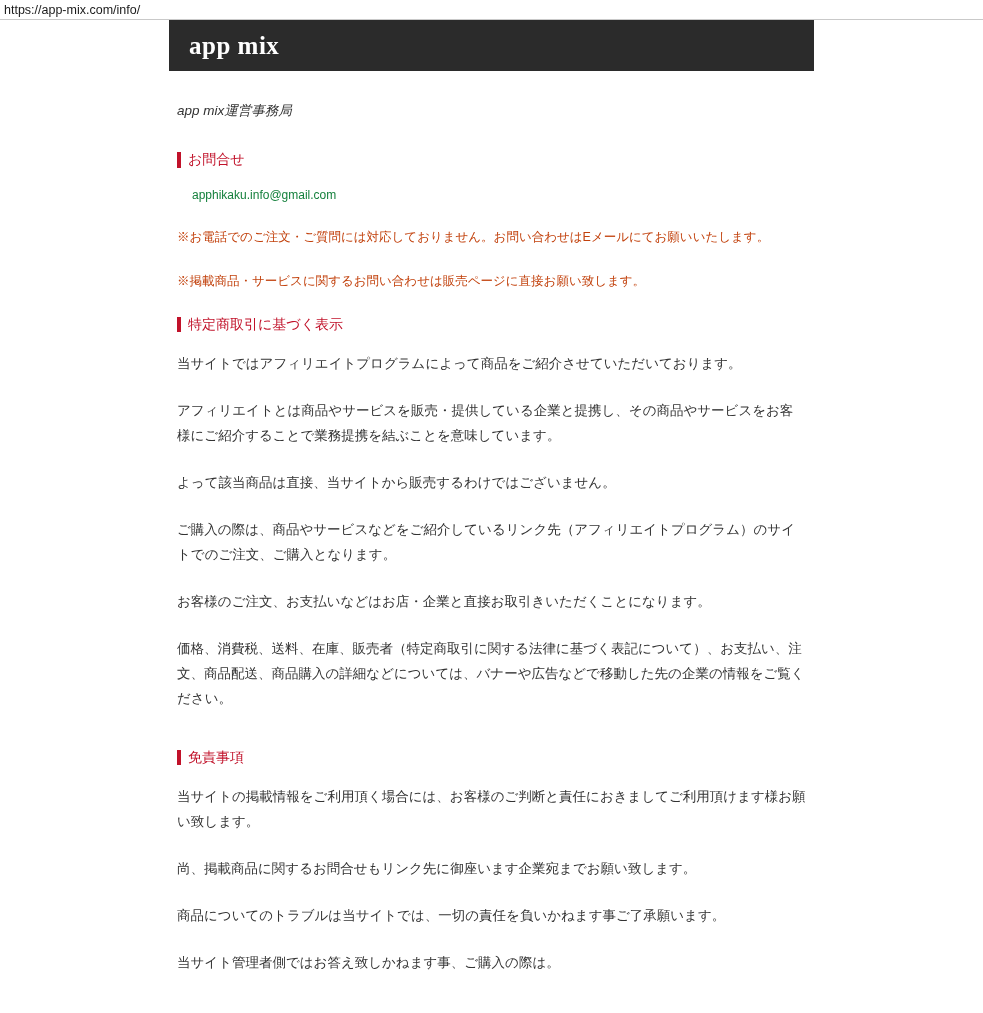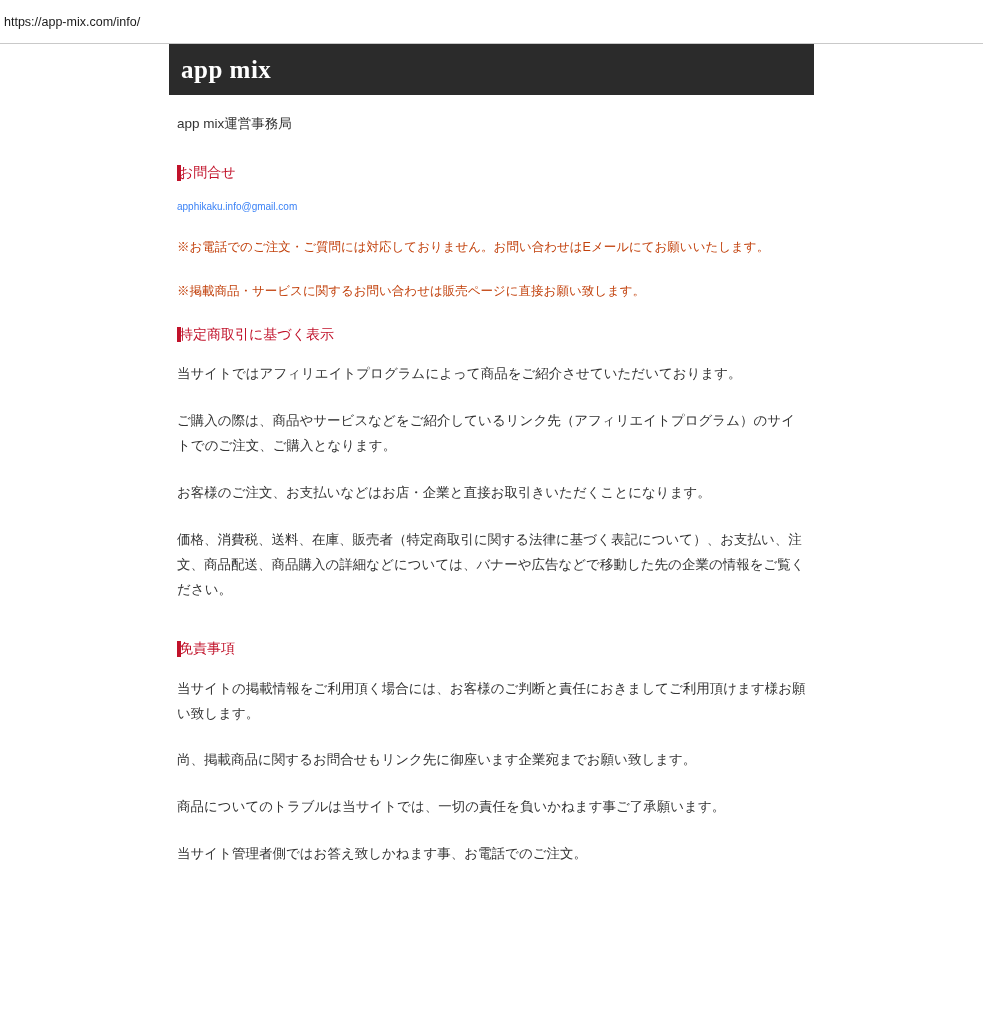--- a/index.html
+++ b/index.html
@@ -14,92 +14,93 @@
     height: 1013px;
     overflow: hidden;
     background: #ffffff;
   }
   
   .urlbar {
     height: 19px;
     border-bottom: 1px solid #c9c9c9;
     display: flex;
     align-items: center;
-    padding: 12px 4px;
+    padding: 0 4px;
     font-size: 12.5px;
     color: #1a1a1a;
     font-family: "Liberation Sans", sans-serif;
     background: #ffffff;
   }
   .content-wrap {
     width: 645px;
     margin: 0 auto;
     margin-left: 169px;
   }
   .site-header {
     background: #2b2b2b;
     height: 51px;
     display: flex;
     align-items: center;
-    padding-left: 12px;
+    padding-left: 20px;
   }
   .site-title {
     color: #ffffff;
     font-family: "Liberation Serif", serif;
     font-weight: bold;
     font-size: 25px;
     letter-spacing: 0.5px;
   }
   .body-area {
     padding: 0 8px;
     background: #ffffff;
   }
   p.para {
     font-size: 13.5px;
     color: #333333;
     line-height: 1.85;
     margin: 0 0 22px 0;
   }
   p.first {
-    margin-top: 17px;
+    margin-top: 28px;
     margin-bottom: 26px;
+    font-style: italic;
   }
   p.small {
     font-size: 12.5px;
     color: #c2410c;
     line-height: 1.8;
     margin: 0 0 22px 0;
   }
   .section-head {
     position: relative;
     font-size: 14px;
     color: #c1122a;
     font-weight: normal;
     margin: 0 0 18px 0;
-    padding-left: 2px;
+    padding-left: 11px;
     line-height: 1.4;
   }
   .section-head::before {
     content: "";
     position: absolute;
     left: 0;
     top: 2px;
     bottom: 2px;
     width: 4px;
     background: #c1122a;
   }
   .gap-top {
   }
   .gap-top2 {
     margin-top: 36px;
   }
   .email {
-    font-size: 10px;
-    color: #3b82f6;
-    margin: 0 0 24px 0;
+    font-size: 12px;
+    color: #15803d;
+    margin: 0 0 24px 15px;
   }
 </style>
 </head>
 <body>
 
 <div class="page">
 
   <div class="urlbar">
     <span>https://app-mix.com/info/</span>
   </div>
@@ -114,26 +115,28 @@
 
       <p class="para first">app mix運営事務局</p>
 
       <h2 class="section-head">お問合せ</h2>
       <p class="email">apphikaku.info@gmail.com</p>
       <p class="small">※お電話でのご注文・ご質問には対応しておりません。お問い合わせはEメールにてお願いいたします。</p>
       <p class="small">※掲載商品・サービスに関するお問い合わせは販売ページに直接お願い致します。</p>
 
       <h2 class="section-head gap-top">特定商取引に基づく表示</h2>
       <p class="para">当サイトではアフィリエイトプログラムによって商品をご紹介させていただいております。</p>
+      <p class="para">アフィリエイトとは商品やサービスを販売・提供している企業と提携し、その商品やサービスをお客様にご紹介することで業務提携を結ぶことを意味しています。</p>
+      <p class="para">よって該当商品は直接、当サイトから販売するわけではございません。</p>
       <p class="para">ご購入の際は、商品やサービスなどをご紹介しているリンク先（アフィリエイトプログラム）のサイトでのご注文、ご購入となります。</p>
       <p class="para">お客様のご注文、お支払いなどはお店・企業と直接お取引きいただくことになります。</p>
       <p class="para">価格、消費税、送料、在庫、販売者（特定商取引に関する法律に基づく表記について）、お支払い、注文、商品配送、商品購入の詳細などについては、バナーや広告などで移動した先の企業の情報をご覧ください。</p>
 
       <h2 class="section-head gap-top2">免責事項</h2>
       <p class="para">当サイトの掲載情報をご利用頂く場合には、お客様のご判断と責任におきましてご利用頂けます様お願い致します。</p>
       <p class="para">尚、掲載商品に関するお問合せもリンク先に御座います企業宛までお願い致します。</p>
       <p class="para">商品についてのトラブルは当サイトでは、一切の責任を負いかねます事ご了承願います。</p>
-      <p class="para">当サイト管理者側ではお答え致しかねます事、お電話でのご注文。</p>
+      <p class="para">当サイト管理者側ではお答え致しかねます事、ご購入の際は。</p>
 
     </div>
 
   </div>
 </div>
 
 </body></html>

